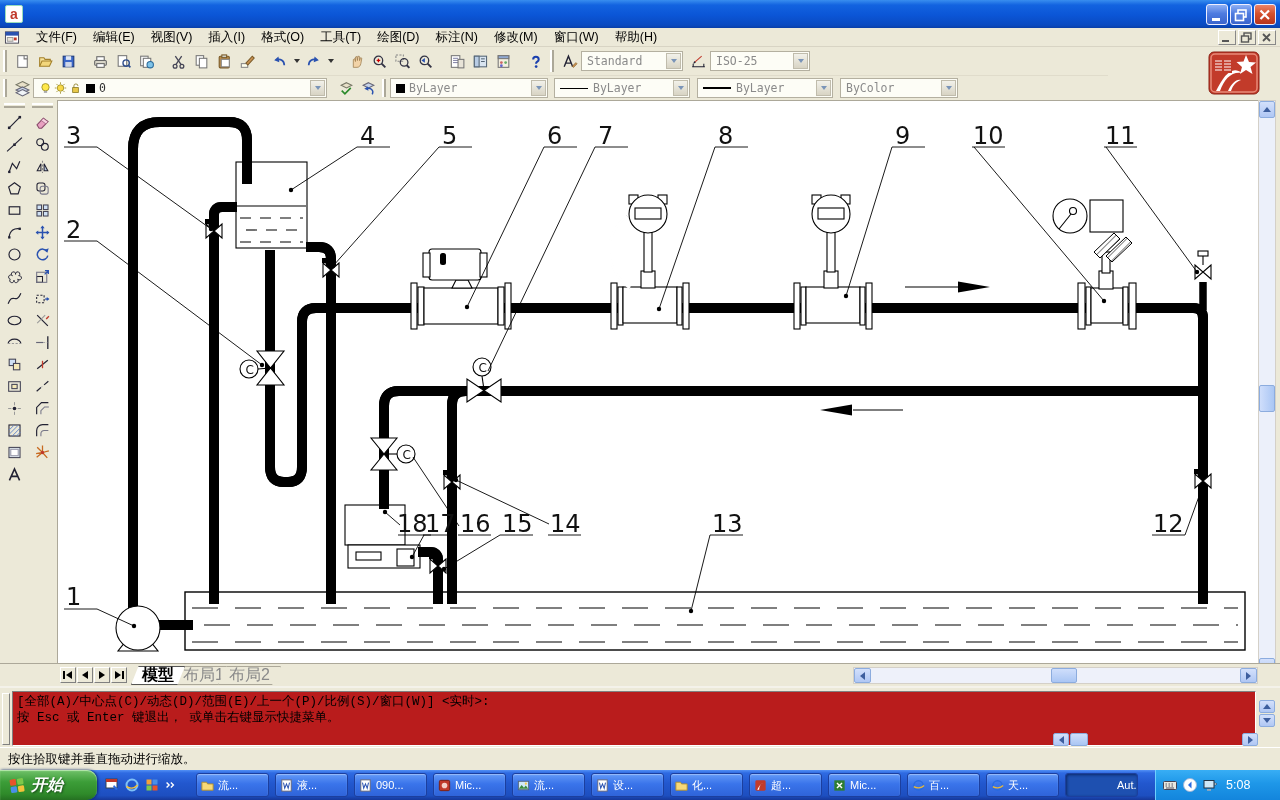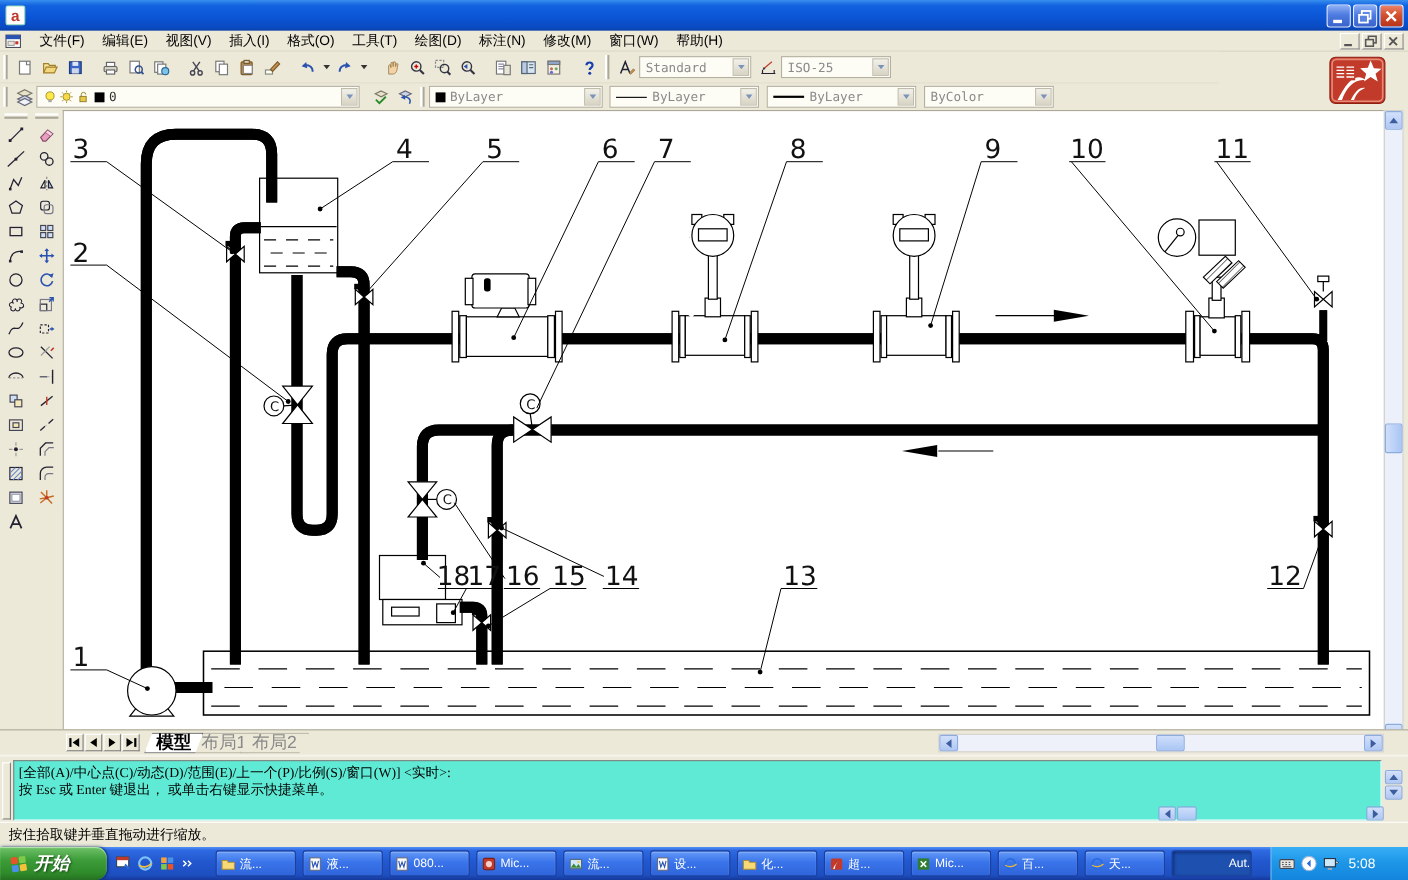--- a/index.html
+++ b/index.html
@@ -78,22 +78,22 @@
     border:1px solid; border-color:#fff #808080 #808080 #fff; display:flex; align-items:center; justify-content:center; }
   .tab { position:absolute; top:2px; height:19px; padding:0 10px; font-size:16px; display:flex; align-items:center;
     clip-path:polygon(14% 0,100% 0,86% 100%,0 100%); }
   .tab.active { background:#fff; font-weight:bold; color:#000; border:1px solid #555; z-index:2; }
   .tab.inactive { background:#ece9d8; color:#8a8a8a; border:1px solid #aca899; }
 
   
   #cmdwin { position:absolute; left:0; top:686px; width:1280px; height:61px; background:#ece9d8; border-top:2px solid #f4f2ea; }
   #cmdgrip { position:absolute; left:2px; top:5px; width:8px; height:52px; background:#ece9d8;
     border:1px solid; border-color:#fff #808080 #808080 #fff; }
-  #cmdtext { position:absolute; left:12px; top:3px; width:1244px; height:55px; background:#5eead4;
-    border:1px solid; border-color:#808080 #fff #fff #808080; font-family:Liberation Serif, serif;
+  #cmdtext { position:absolute; left:12px; top:3px; width:1244px; height:55px; background:#b91c1c;
+    border:1px solid; border-color:#808080 #fff #fff #808080; font-family:Liberation Mono, monospace;
     font-size:12.5px; color:#000; padding:2px 4px; line-height:16px; white-space:pre; }
   #cmdvscr { position:absolute; left:1259px; top:12px; width:17px; }
   #cmdhscr { position:absolute; left:1053px; top:45px; width:205px; height:14px; }
 
   
   #statusbar { position:absolute; left:0; top:747px; width:1280px; height:23px; background:#ece9d8;
     border-top:1px solid #fff; font-size:12.5px; display:flex; align-items:center; padding-left:8px; color:#000; }
 
   
   #taskbar { position:absolute; left:0; top:770px; width:1280px; height:30px;
@@ -1029,21 +1029,21 @@
             <rect x="3" y="2" width="10" height="12" fill="#fff" stroke="#667"></rect>
             <path d="M4.8 5l1.3 6L8 6.2 9.8 11 11.2 5" stroke="#2a52b0" fill="none" stroke-width="1.1"></path>
           </svg>
           <span>液...</span>
         </div>
         <div class="taskbtn">
           <svg viewBox="0 0 16 16" width="15" height="15">
             <rect x="3" y="2" width="10" height="12" fill="#fff" stroke="#667"></rect>
             <path d="M4.8 5l1.3 6L8 6.2 9.8 11 11.2 5" stroke="#2a52b0" fill="none" stroke-width="1.1"></path>
           </svg>
-          <span>080...</span>
+          <span>090...</span>
         </div>
         <div class="taskbtn">
           <svg viewBox="0 0 16 16" width="15" height="15">
             <rect x="2.5" y="2.5" width="11" height="11" rx="1.5" fill="#c0392b" stroke="#7a1f12"></rect>
             <circle cx="8" cy="8" r="3" fill="#f4d0c8"></circle>
           </svg>
           <span>Mic...</span>
         </div>
         <div class="taskbtn">
           <svg viewBox="0 0 16 16" width="15" height="15">

